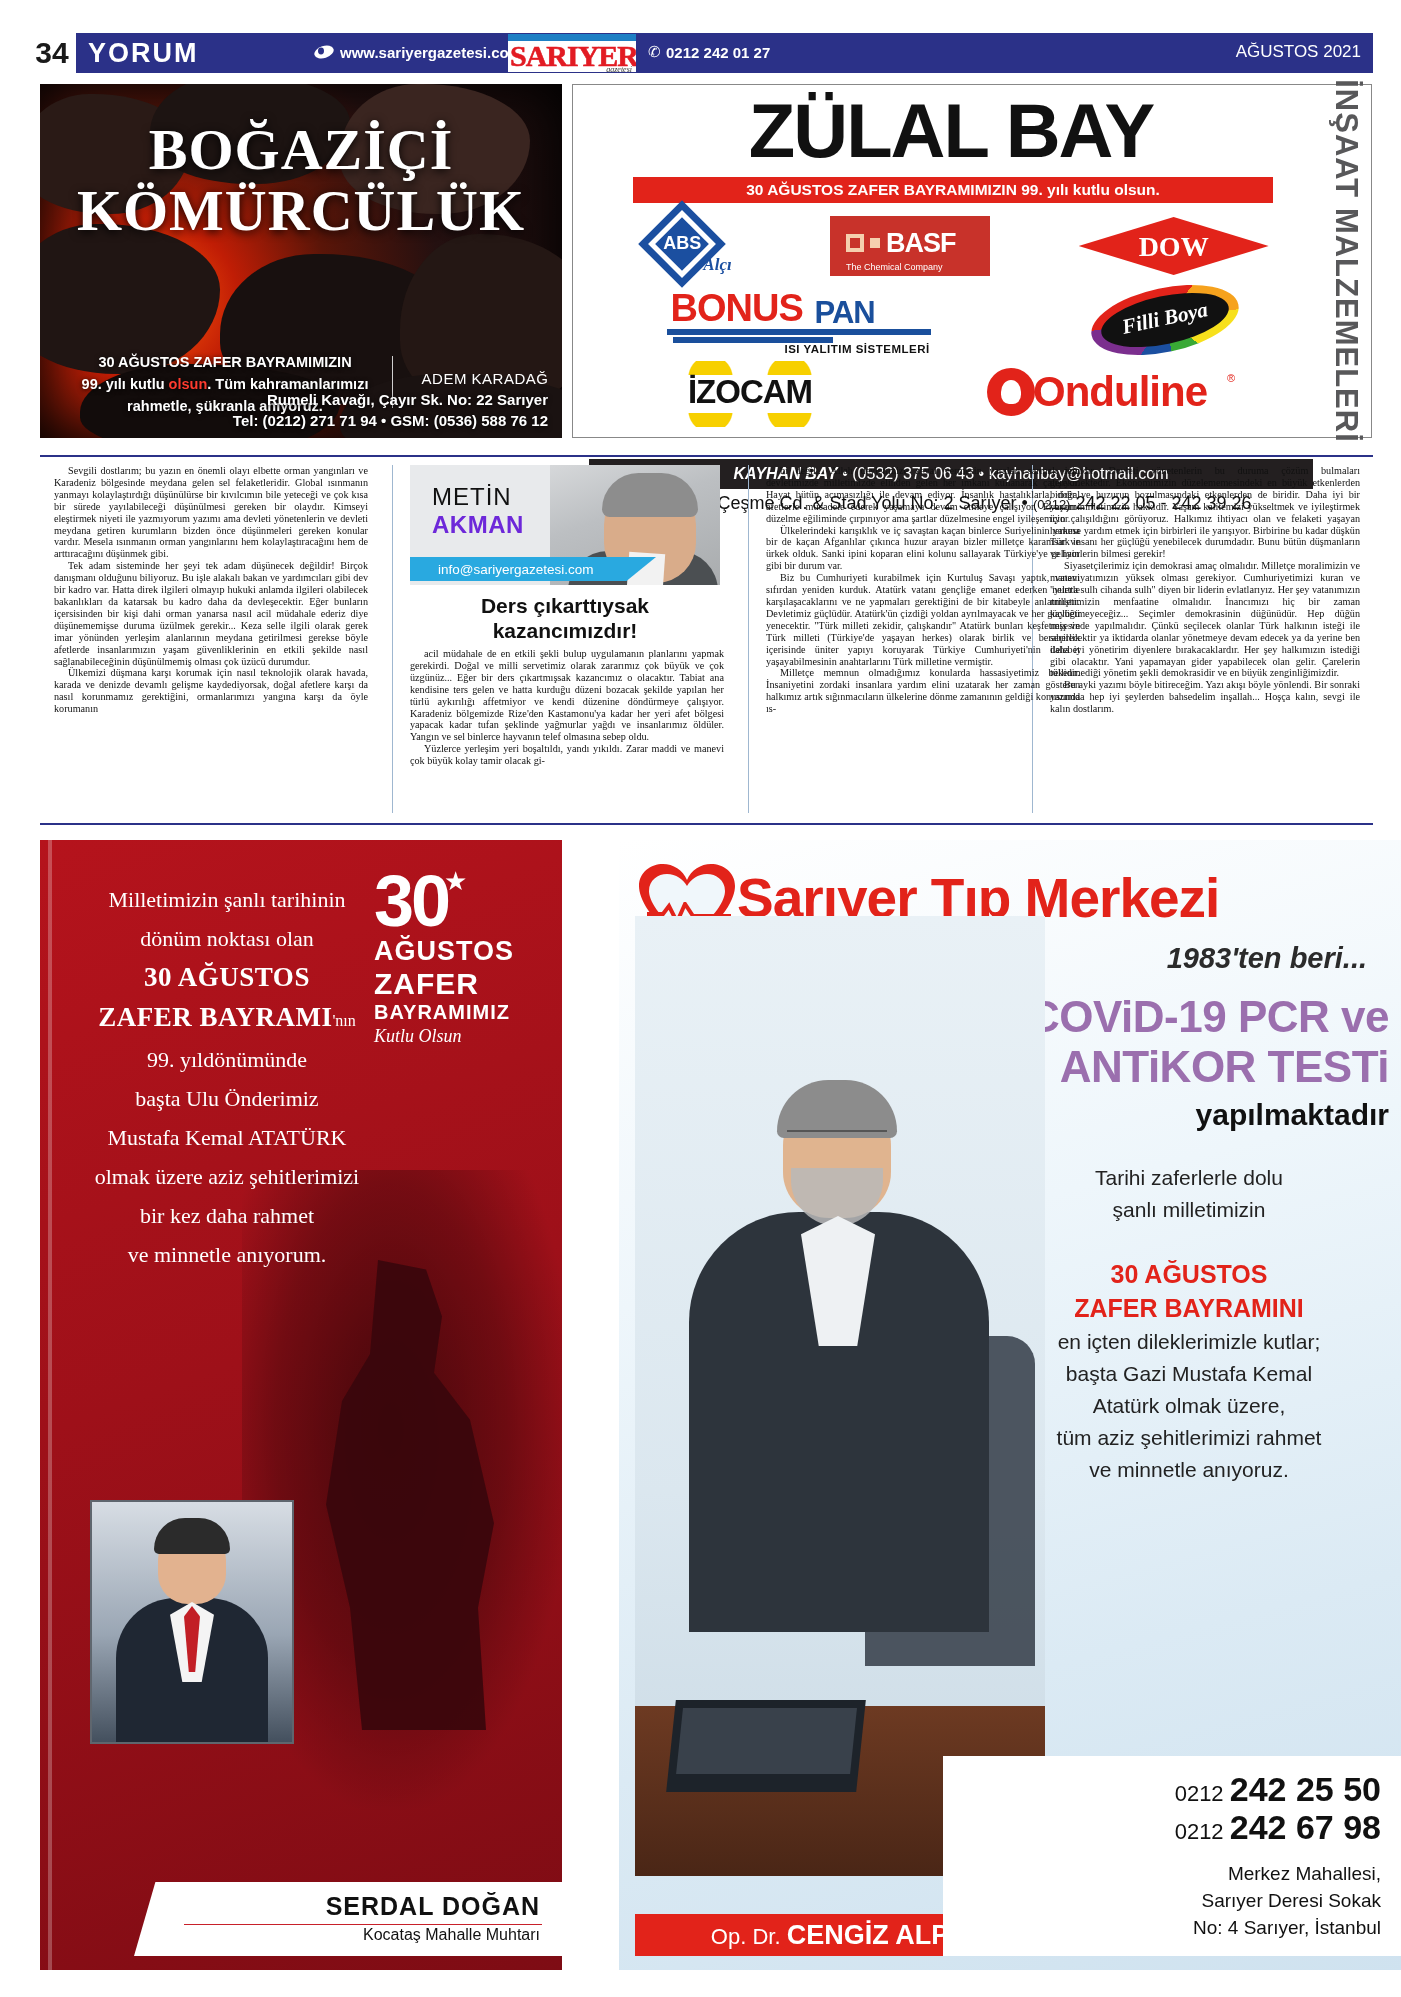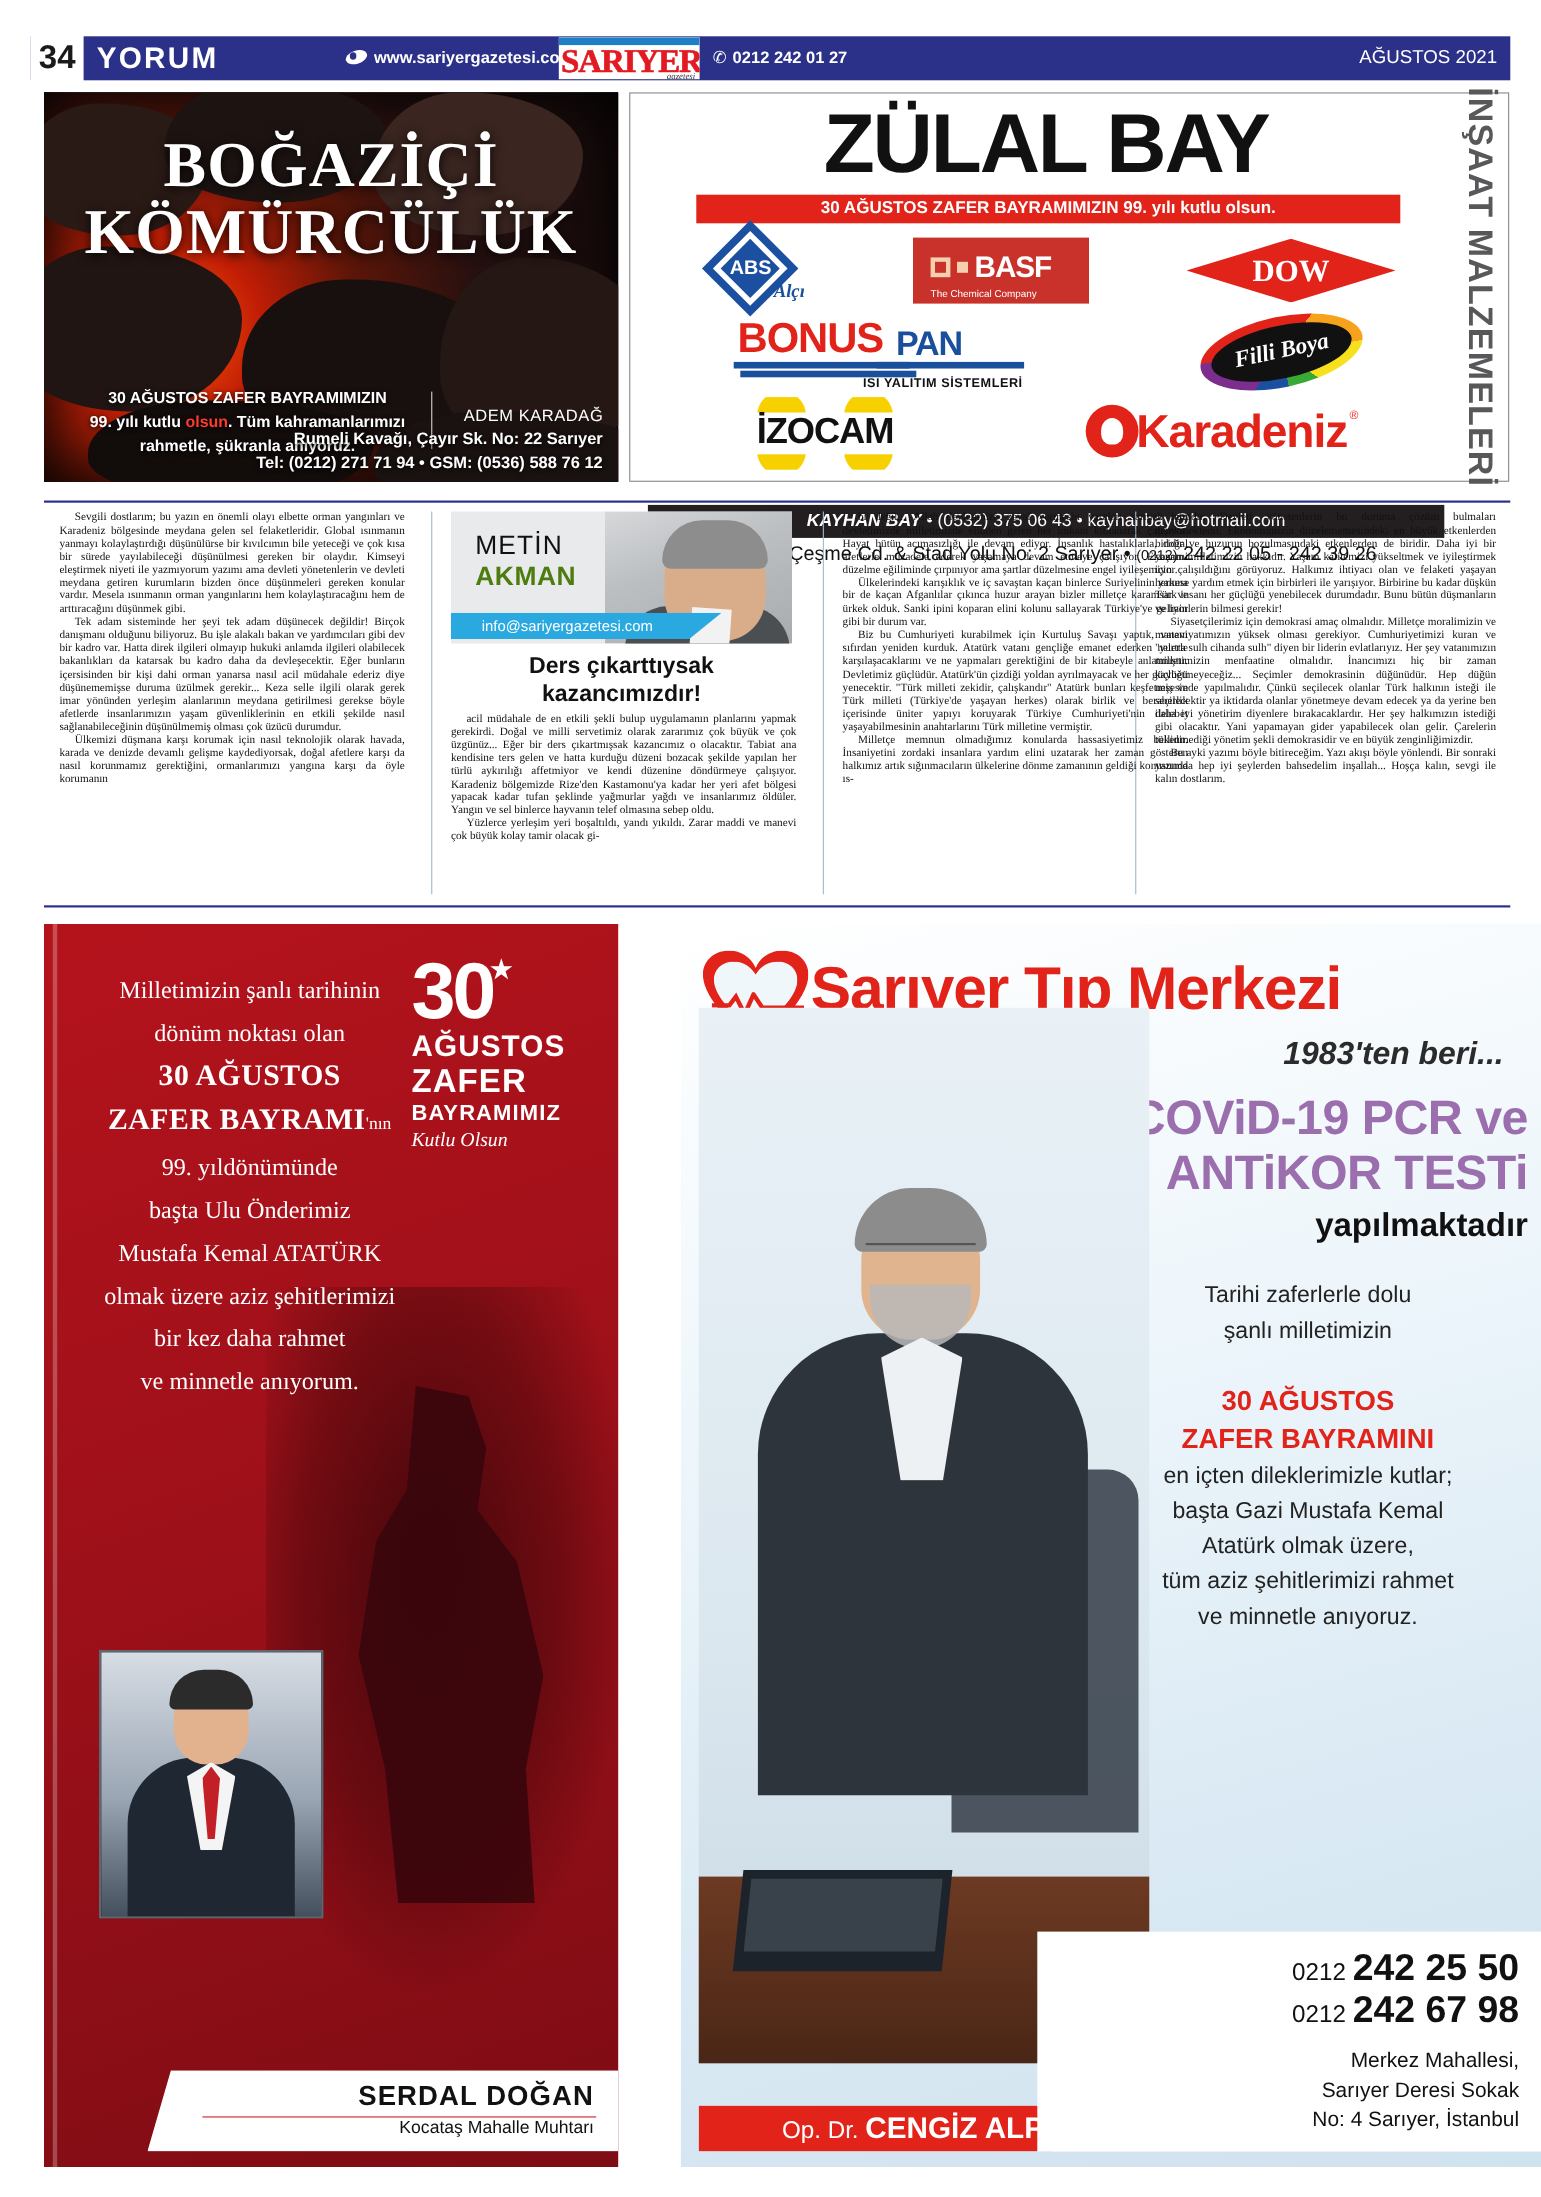--- a/index.html
+++ b/index.html
@@ -120,21 +120,21 @@
   .vline{position:absolute;top:10px;width:1px;height:348px;background:#9fb7d0;}
 
   .author-box{position:absolute;left:370px;top:10px;width:310px;height:120px;background:#e8eaec;overflow:hidden;}
   .ab-photo{position:absolute;right:0;top:0;width:170px;height:120px;
      background:linear-gradient(160deg,#d6d8da 0%,#bcbfc2 40%,#a9acae 100%);}
   .ab-face{position:absolute;right:24px;top:14px;width:92px;height:104px;border-radius:46px 46px 40px 40px;background:#d9ac8a;}
   .ab-hair{position:absolute;right:22px;top:8px;width:96px;height:44px;border-radius:48px 48px 10px 10px;background:#8d8d8d;}
   .ab-suit{position:absolute;right:2px;top:86px;width:150px;height:40px;background:#4b4f52;border-radius:40px 40px 0 0;}
   .ab-shirt{position:absolute;right:56px;top:88px;width:36px;height:36px;background:#f2f2f2;transform:rotate(4deg);}
   .ab-first{position:absolute;left:22px;top:18px;font-size:24px;color:#111;letter-spacing:1px;}
-  .ab-last{position:absolute;left:22px;top:46px;font-size:24px;font-weight:bold;color:#4d7c0f;letter-spacing:.5px;}
+  .ab-last{position:absolute;left:22px;top:46px;font-size:24px;font-weight:bold;color:#6d28d9;letter-spacing:.5px;}
   .ab-mail{position:absolute;left:0;top:92px;width:246px;height:24px;background:#29a9e0;
      clip-path:polygon(0 0,100% 0,88% 100%,0 100%);display:flex;align-items:center;}
   .ab-mail span{color:#fff;font-size:13.5px;padding-left:28px;}
   .art-title{position:absolute;left:370px;top:138px;width:310px;text-align:center;font-family:Liberation Sans, sans-serif;
      font-weight:bold;font-size:21px;line-height:25px;color:#111;}
 
   
   .ad-serdal{position:absolute;left:40px;top:840px;width:522px;height:1130px;overflow:hidden;
      background:linear-gradient(160deg,#b5131c 0%,#9e1019 45%,#7e0c14 100%);}
   .sd-stripe{position:absolute;left:8px;top:0;width:4px;height:1130px;background:rgba(255,255,255,.25);}
@@ -306,21 +306,21 @@
       </div>
       <div class="logorow">
         <div class="lg-izo">
           <div class="wave-t"></div>
           <div class="t">İZOCAM</div>
           <div class="wave-b"></div>
         </div>
         <div class="lg-ond">
           <div class="o"></div>
             <div class="oi"></div>
-          <div class="t">Karadeniz</div>
+          <div class="t">Onduline</div>
           <div class="r">®</div>
         </div>
       </div>
     </div>
 
     <div class="zb-kayhan">
       <span><b>KAYHAN BAY</b><span> • (0532) 375 06 43 • kayhanbay@hotmail.com</span></span>
     </div>
     <div class="zb-addr">
       <span>Nalbant Çeşme Cd. &amp; Stad Yolu No: 2 Sarıyer • </span><span class="sm">(0212)</span><span> 242 22 05 - 242 39 26</span>

